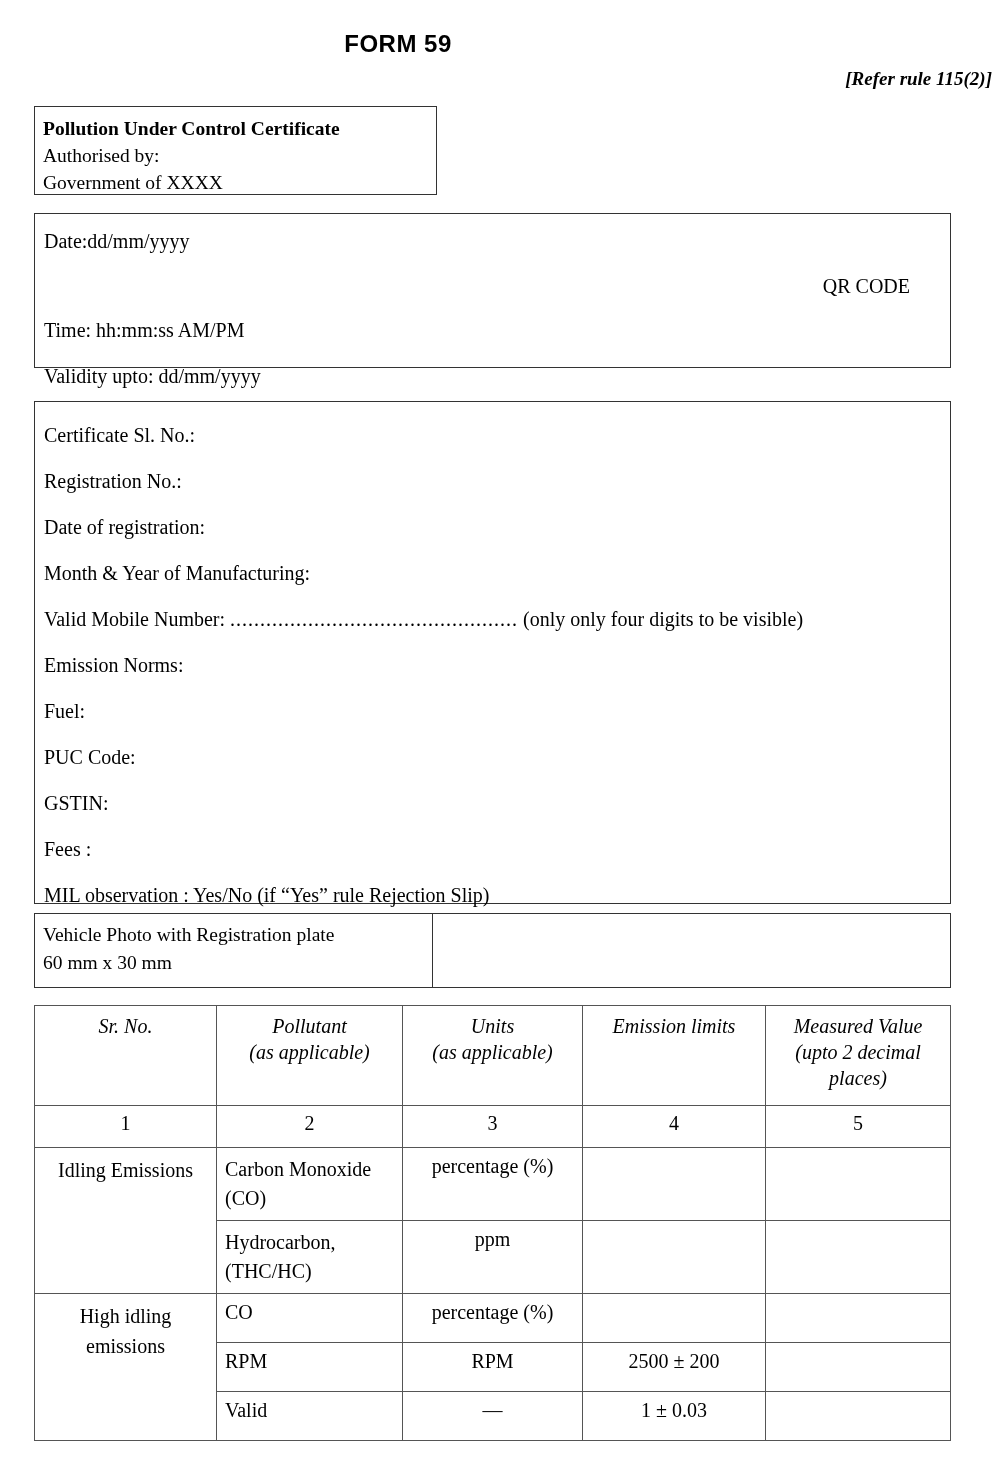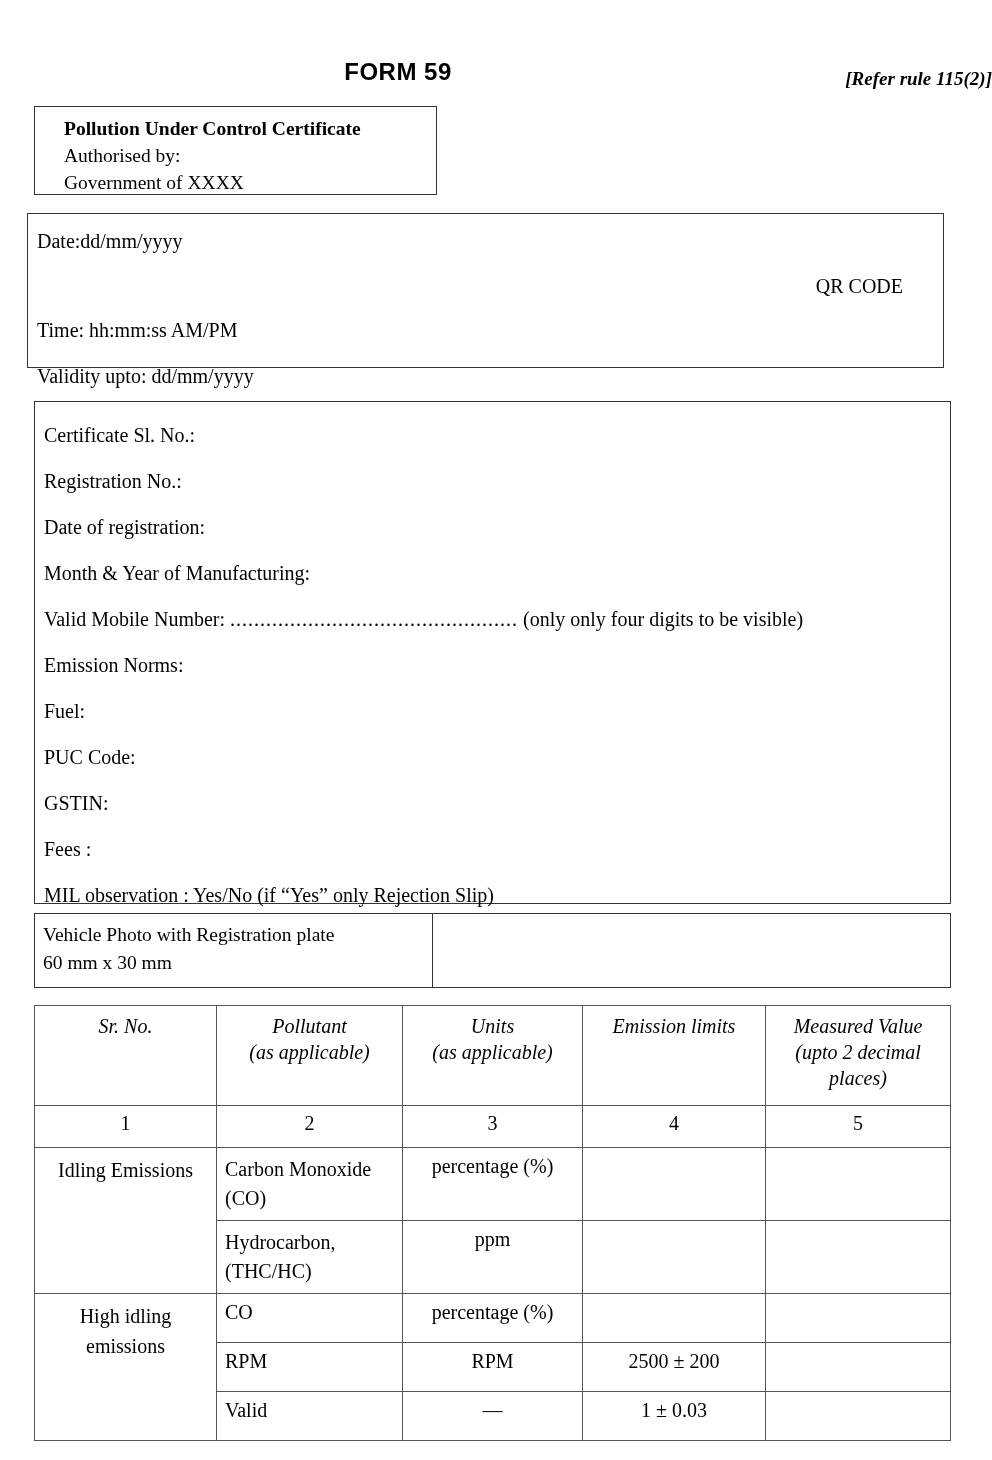--- a/index.html
+++ b/index.html
@@ -28,21 +28,20 @@
   .form-title {
     position: absolute;
     left: 0;
     top: 30px;
     width: 796px;
     text-align: center;
     font-family: "Liberation Sans", "DejaVu Sans", sans-serif;
     font-weight: bold;
     font-size: 24px;
     letter-spacing: 0.5px;
-    margin-top: 28px;
   }
   .form-subtitle {
     position: absolute;
     left: 0;
     top: 68px;
     width: 992px;
     text-align: right;
     font-family: "Liberation Serif", "DejaVu Serif", serif;
     font-weight: bold;
     font-style: italic;
@@ -62,29 +61,28 @@
     left: 34px;
     top: 106px;
     width: 403px;
     height: 89px;
     padding: 8px 0 0 8px;
   }
   #authority-box .line {
     font-size: 19.5px;
     line-height: 27px;
     white-space: nowrap;
-    margin-left: 21px;
   }
   #authority-box .line.strong {
     font-weight: bold;
   }
 
   
   #issue-box {
-    left: 27px;
+    left: 34px;
     top: 213px;
     width: 917px;
     height: 155px;
   }
   #issue-box .field {
     position: absolute;
     font-size: 20px;
     white-space: nowrap;
   }
   #fld-date   { left: 9px;  top: 16px; }
@@ -215,21 +213,21 @@
     <div class="detail-line">Certificate Sl. No.:</div>
     <div class="detail-line">Registration No.:</div>
     <div class="detail-line">Date of registration:</div>
     <div class="detail-line">Month &amp; Year of Manufacturing:</div>
     <div class="detail-line"><span>Valid Mobile Number: </span><span class="dotted-fill">................................................</span><span> (only only four digits to be visible)</span></div>
     <div class="detail-line">Emission Norms:</div>
     <div class="detail-line">Fuel:</div>
     <div class="detail-line">PUC Code:</div>
     <div class="detail-line">GSTIN:</div>
     <div class="detail-line">Fees :</div>
-    <div class="detail-line">MIL observation : Yes/No (if “Yes” only Rejection Slip)</div>
+    <div class="detail-line">MIL observation : Yes/No (if “Yes” rule Rejection Slip)</div>
   </div>
 
   <div class="box" id="photo-box">
     <div id="photo-label-cell">
       <div class="line">Vehicle Photo with Registration plate</div>
       <div class="line">60 mm x 30 mm</div>
     </div>
     <div id="photo-image-cell"></div>
   </div>
 

